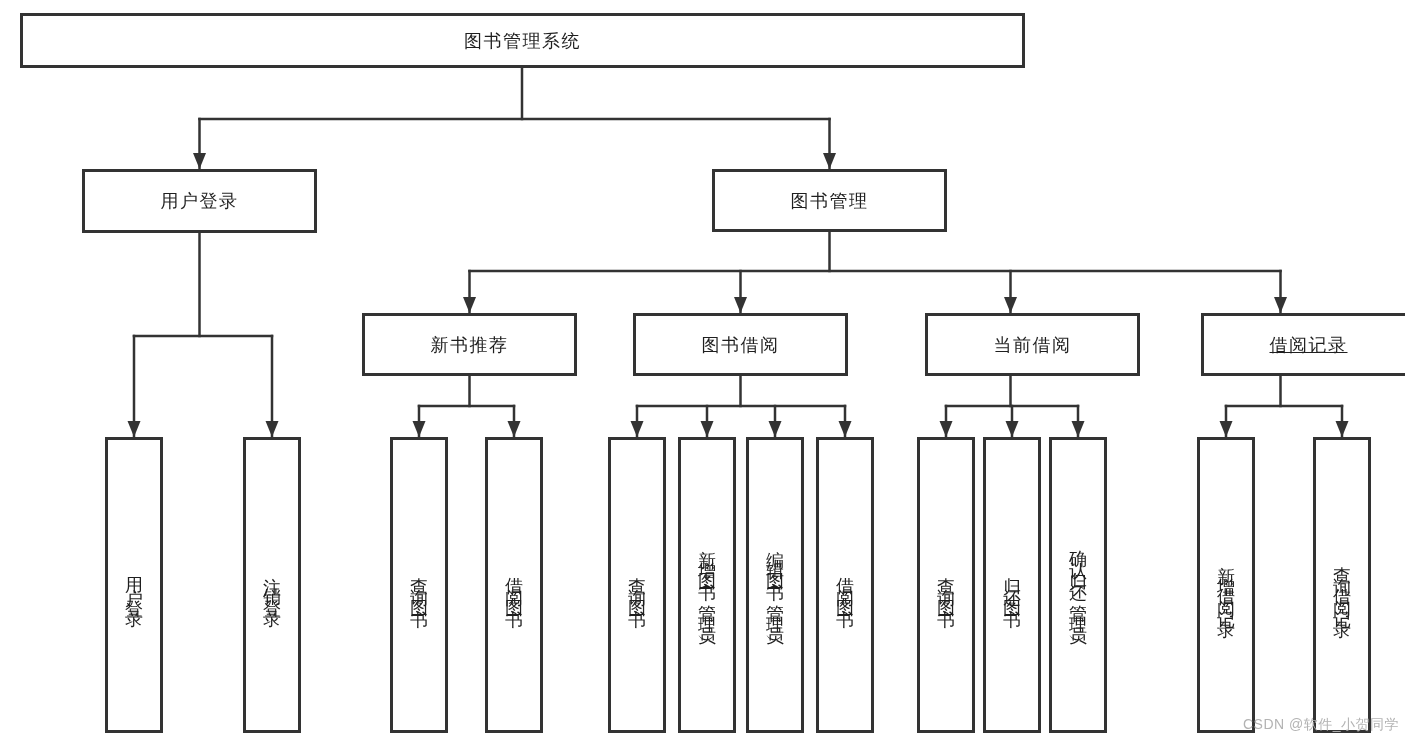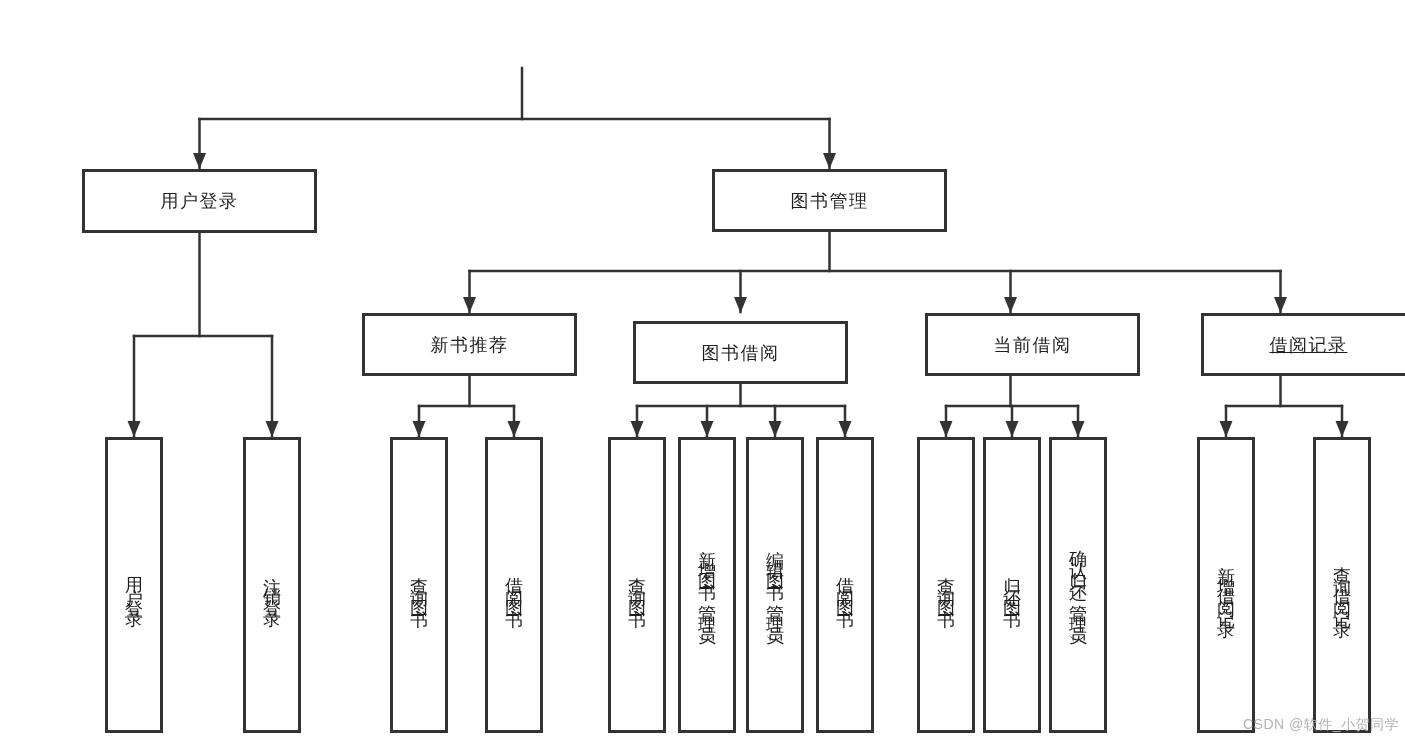--- a/index.html
+++ b/index.html
@@ -49,21 +49,21 @@
     line-height: 1;
     letter-spacing: 11px;
     white-space: nowrap;
   }
   
   .root-box   { left: 20px;  top: 13px;  width: 1005px; height: 55px; }
   .l2-login   { left: 82px;  top: 169px; width: 235px;  height: 64px; }
   .l2-mgmt    { left: 712px; top: 169px; width: 235px;  height: 63px; }
   .l3         { top: 313px; width: 215px; height: 63px; }
   .l3-newbook { left: 362px; }
-  .l3-borrow  { left: 633px; margin-top: 8px; }
+  .l3-borrow  { left: 633px; }
   .l3-current { left: 903px; margin-left: 22px; }
   .l3-record  { left: 1201px; text-decoration: underline; }
   .leaf       { top: 437px; width: 58px; height: 296px; }
   .leaf-1  { left: 105px; }
   .leaf-2  { left: 243px; }
   .leaf-3  { left: 390px; }
   .leaf-4  { left: 485px; }
   .leaf-5  { left: 608px; }
   .leaf-6  { left: 678px; }
   .leaf-7  { left: 746px; }
@@ -144,20 +144,23 @@
     </g>
 
     <g>
       <line x1="1280.5" y1="376" x2="1280.5" y2="406"></line>
       <line x1="1226" y1="406" x2="1342" y2="406"></line>
       <line x1="1226" y1="406" x2="1226" y2="436" marker-end="url(#arrow)"></line>
       <line x1="1342" y1="406" x2="1342" y2="436" marker-end="url(#arrow)"></line>
     </g>
   </svg>
 
+  <div class="node root-box">
+    <span class="hlabel">图书管理系统</span>
+  </div>
 
   <div class="node l2-login">
     <span class="hlabel">用户登录</span>
   </div>
   <div class="node l2-mgmt">
     <span class="hlabel">图书管理</span>
   </div>
 
   <div class="node l3 l3-newbook">
     <span class="hlabel">新书推荐</span>

